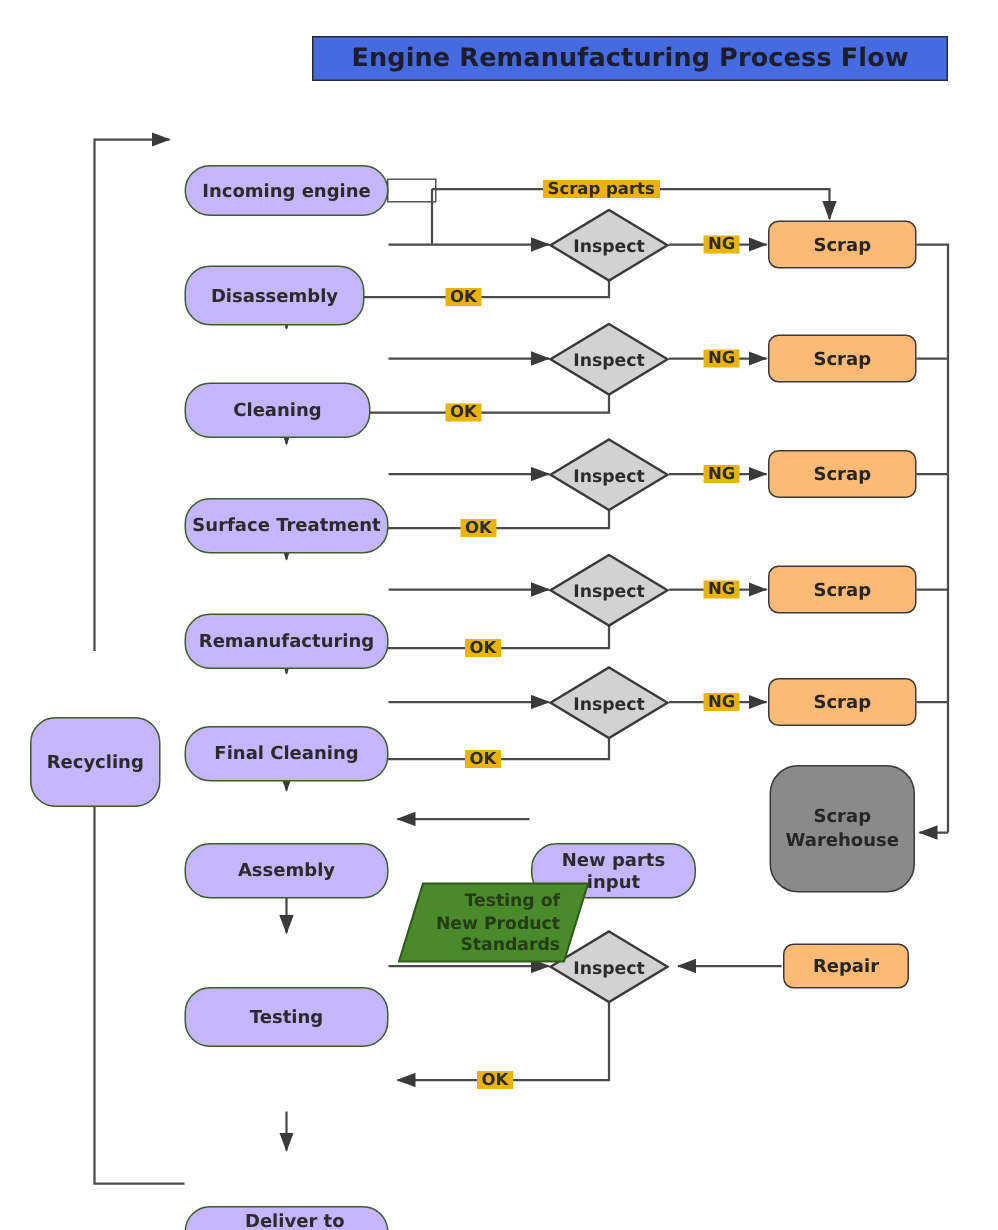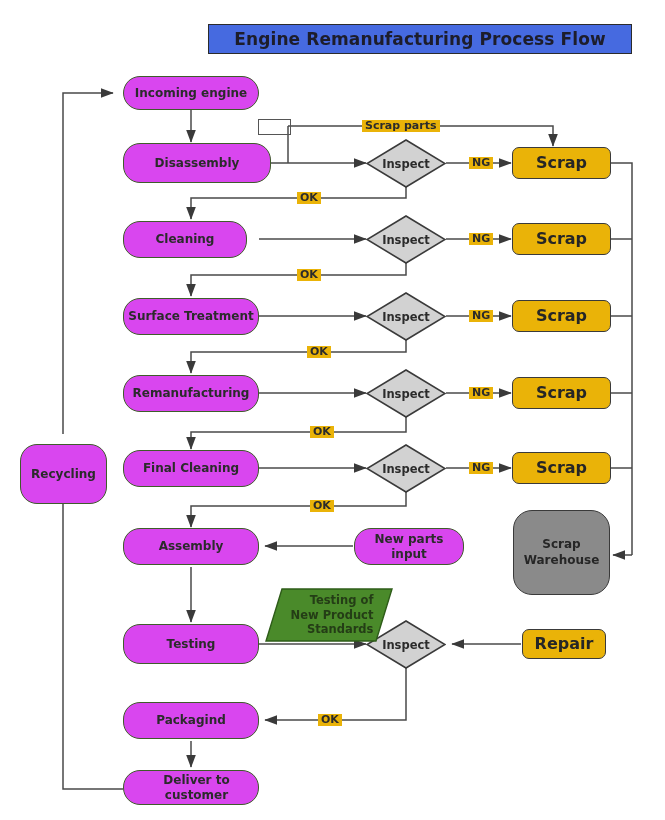--- a/index.html
+++ b/index.html
@@ -29,31 +29,32 @@
     box-sizing: border-box;
     display: flex;
     align-items: center;
     justify-content: center;
     text-align: center;
     font-weight: bold;
     color: #2b2b2b;
     z-index: 5;
   }
   .proc {
-    background: #d946ef;
+    background: #c4b5fd;
     border: 1.6px solid #3f5c2b;
     border-radius: 17px;
     font-size: 12px;
     line-height: 1.2;
+    margin-top: 34px;
   }
   .term {
-    background: #eab308;
+    background: #fdba74;
     border: 1.6px solid #3a3a3a;
     border-radius: 7px;
-    font-size: 16px;
+    font-size: 12px;
     line-height: 1.25;
     color: #262626;
   }
   .warehouse {
     background: #8a8a8a;
     border: 1.6px solid #3a3a3a;
     border-radius: 5px;
     font-size: 12px;
     line-height: 1.3;
     color: #262626;
@@ -186,35 +187,34 @@
       <path d="M191,741 L191,767" marker-end="url(#arrow)"></path>
     </g>
   </svg>
 
   <div class="title-bar" style="left:164px; top:24px; width:422px; height:28px;margin-left:44px;">Engine Remanufacturing Process Flow</div>
 
   <div class="junction-box" style="left:258px; top:119px; width:31px; height:14px;"></div>
 
   <div class="node proc" style="left:123px; top:76px; width:136px; height:34px;">Incoming engine</div>
 
-  <div class="node proc" style="left:123px; top:143px; width:148px; height:40px;">Disassembly</div>
+  <div class="node proc" style="left:123px; top:143px; width:120px; height:40px;">Disassembly</div>
 
   <div class="node proc" style="left:123px; top:221px; width:124px; height:37px;">Cleaning</div>
 
   <div class="node proc" style="left:123px; top:298px; width:136px; height:37px;">Surface Treatment</div>
 
   <div class="node proc" style="left:123px; top:375px; width:136px; height:37px;">Remanufacturing</div>
 
   <div class="node proc" style="left:123px; top:450px; width:136px; height:37px;">Final Cleaning</div>
 
   <div class="node proc" style="left:123px; top:528px; width:136px; height:37px;">Assembly</div>
 
   <div class="node proc" style="left:123px; top:624px; width:136px; height:40px;">Testing</div>
 
-  <div class="node proc" style="left:123px; top:702px; width:136px; height:37px;">Packagind</div>
 
   <div class="node proc" style="left:123px; top:770px; width:136px; height:35px;padding-left:11px;">Deliver to customer</div>
 
   <div class="node proc" style="left:20px; top:444px; width:87px; height:60px;">Recycling</div>
 
   <div class="node proc" style="left:354px; top:528px; width:110px; height:37px;">New parts input</div>
 
   <div class="node decision" style="left:366px; top:139px; width:80px; height:49px;">
     <svg class="dshape" viewBox="0 0 80 49" preserveAspectRatio="none">
       <polygon points="40,1 79,24.5 40,48 1,24.5" fill="#d2d2d2" stroke="#3a3a3a" stroke-width="1.6"></polygon>

